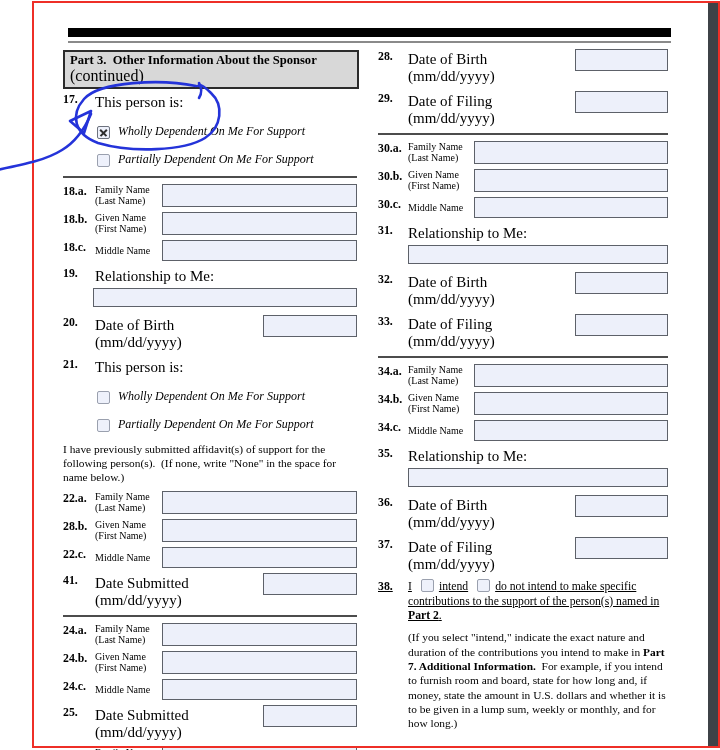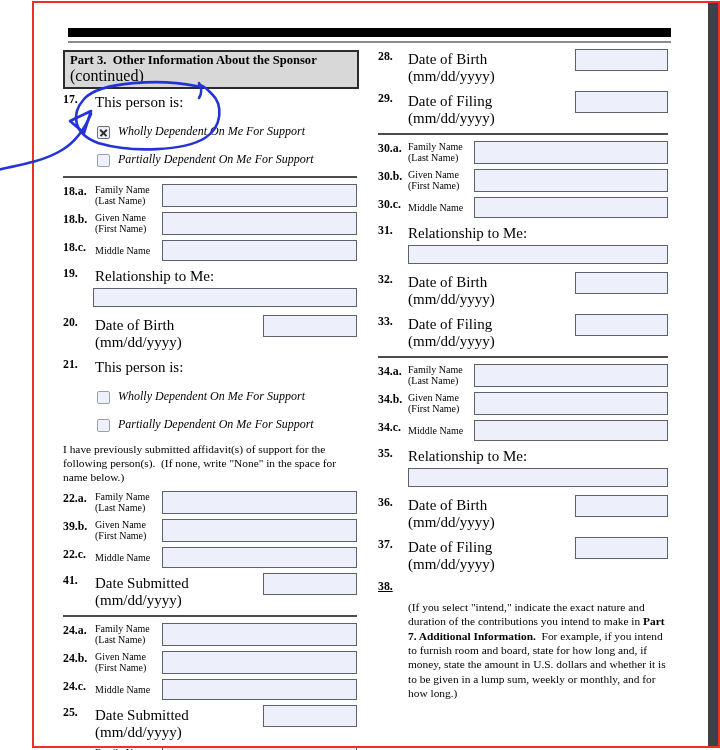--- a/index.html
+++ b/index.html
@@ -143,21 +143,21 @@
   </div>
 
   <div class="para">I have previously submitted affidavit(s) of support for the following person(s).  (If none, write "None" in the space for name below.)</div>
 
   <div class="nrow">
     <span class="num">22.a.</span>
     <span class="nlabel"><span>Family Name</span><br><span>(Last Name)</span></span>
     <span class="field nfield"></span>
   </div>
   <div class="nrow">
-    <span class="num">39.b.</span>
+    <span class="num">28.b.</span>
     <span class="nlabel"><span>Given Name</span><br><span>(First Name)</span></span>
     <span class="field nfield"></span>
   </div>
   <div class="nrow vcenter">
     <span class="num">22.c.</span>
     <span class="nlabel"><span>Middle Name</span></span>
     <span class="field nfield"></span>
   </div>
 
   <div class="drow">
@@ -281,20 +281,21 @@
     <span class="field dfield"></span>
   </div>
   <div class="drow">
     <span class="num">37.</span>
     <span class="dlabel">Date of Filing (mm/dd/yyyy)</span>
     <span class="field dfield"></span>
   </div>
 
   <div class="drow q38">
     <span class="num">38.</span>
+    <div class="q38body"><span>I</span><span class="cb"></span><span>intend</span><span class="cb"></span><span>do not intend</span><span> to make specific contributions to the support of the person(s) named in </span><b>Part 2</b><span>.</span></div>
   </div>
 
   <div class="note"><span>(If you select "intend," indicate the exact nature and duration of the contributions you intend to make in </span><b>Part 7. Additional Information.</b><span>  For example, if you intend to furnish room and board, state for how long and, if money, state the amount in U.S. dollars and whether it is to be given in a lump sum, weekly or monthly, and for how long.)</span></div>
 </div>
 
 <div class="red-frame"></div>
 
 <svg class="pen" width="720" height="750" viewBox="0 0 720 750">
   <g fill="none" stroke="#2433d9" stroke-width="2.6" stroke-linecap="round" stroke-linejoin="round">
     <path d="M196 86 C 162 79, 100 81, 84 99 C 70 115, 74 134, 98 143 C 132 153, 184 151, 205 138 C 222 127, 224 105, 211 93 C 206 88, 200 83, 198 86"></path>

